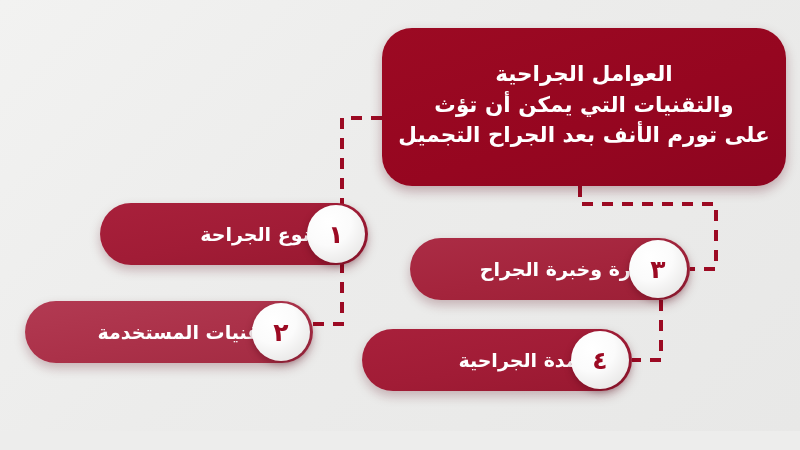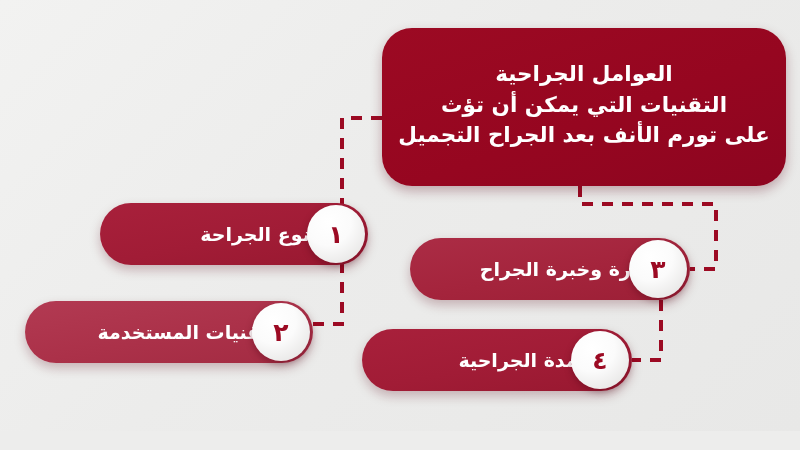--- a/index.html
+++ b/index.html
@@ -142,21 +142,21 @@
 
     <path d="M 342 262 L 342 324 L 313 324" fill="none" stroke="#9c0a23" stroke-width="4" stroke-dasharray="11 9" stroke-linecap="butt"></path>
 
     <path d="M 580 186 L 580 204 L 716 204 L 716 269 L 690 269" fill="none" stroke="#9c0a23" stroke-width="4" stroke-dasharray="11 9" stroke-linecap="butt"></path>
 
     <path d="M 661 300 L 661 360 L 632 360" fill="none" stroke="#9c0a23" stroke-width="4" stroke-dasharray="11 9" stroke-linecap="butt"></path>
   </svg>
 
   <div class="title-card">
     <div class="title-line">العوامل الجراحية</div>
-    <div class="title-line">التقنيات التي يمكن أن تؤث</div>
+    <div class="title-line">والتقنيات التي يمكن أن تؤث</div>
     <div class="title-line">على تورم الأنف بعد الجراح التجميل</div>
   </div>
 
   <div class="item" id="item-1">
     <div class="item-label">نوع الجراحة</div>
     <div class="badge">
       <span class="badge-num">١</span>
     </div>
   </div>
 

